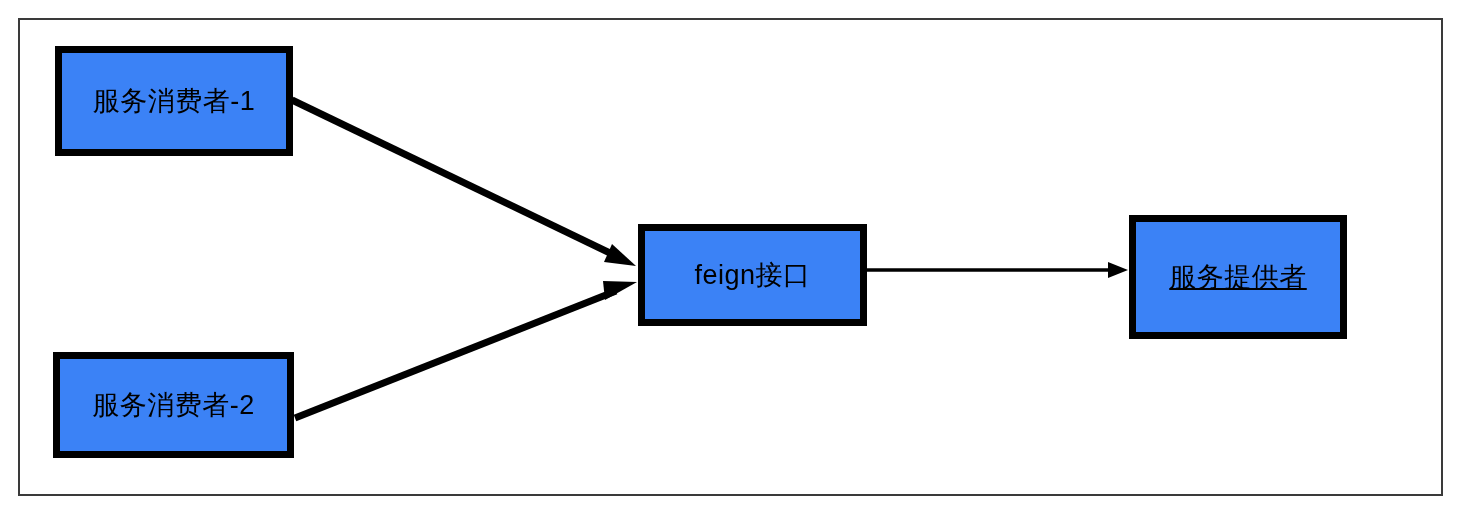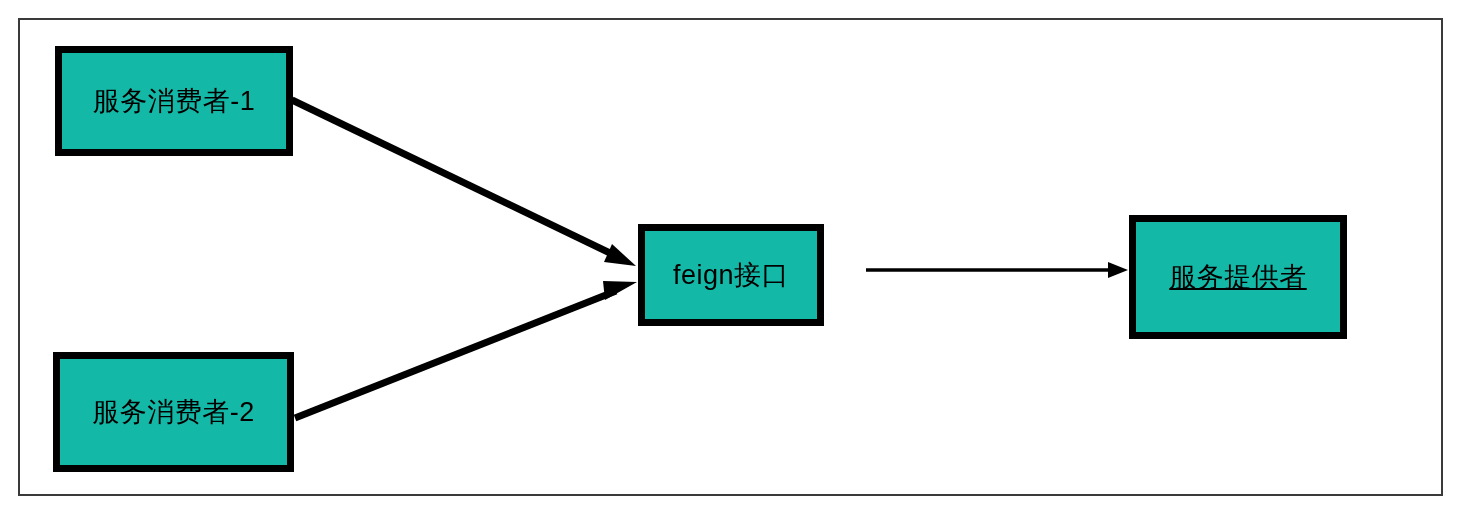--- a/index.html
+++ b/index.html
@@ -25,21 +25,21 @@
     top: 18px;
     width: 1425px;
     height: 478px;
     border: 2px solid #3a3a3a;
     box-sizing: border-box;
     background: #ffffff;
   }
   .node {
     position: absolute;
     box-sizing: border-box;
-    background: #14b8a6;
+    background: #3b82f6;
     border: 7px solid #000000;
     display: flex;
     align-items: center;
     justify-content: center;
     color: #000000;
     line-height: 1;
     white-space: nowrap;
   }
   .node .node-label {
     font-size: 27px;
@@ -48,26 +48,26 @@
   #node-consumer-1 {
     left: 55px;
     top: 46px;
     width: 238px;
     height: 110px;
   }
   #node-consumer-2 {
     left: 53px;
     top: 352px;
     width: 241px;
-    height: 120px;
+    height: 106px;
   }
   #node-feign {
     left: 638px;
     top: 224px;
-    width: 186px;
+    width: 229px;
     height: 102px;
   }
   #node-provider {
     left: 1129px;
     top: 215px;
     width: 218px;
     height: 124px;
     text-decoration: underline;
   }
   #edges {

